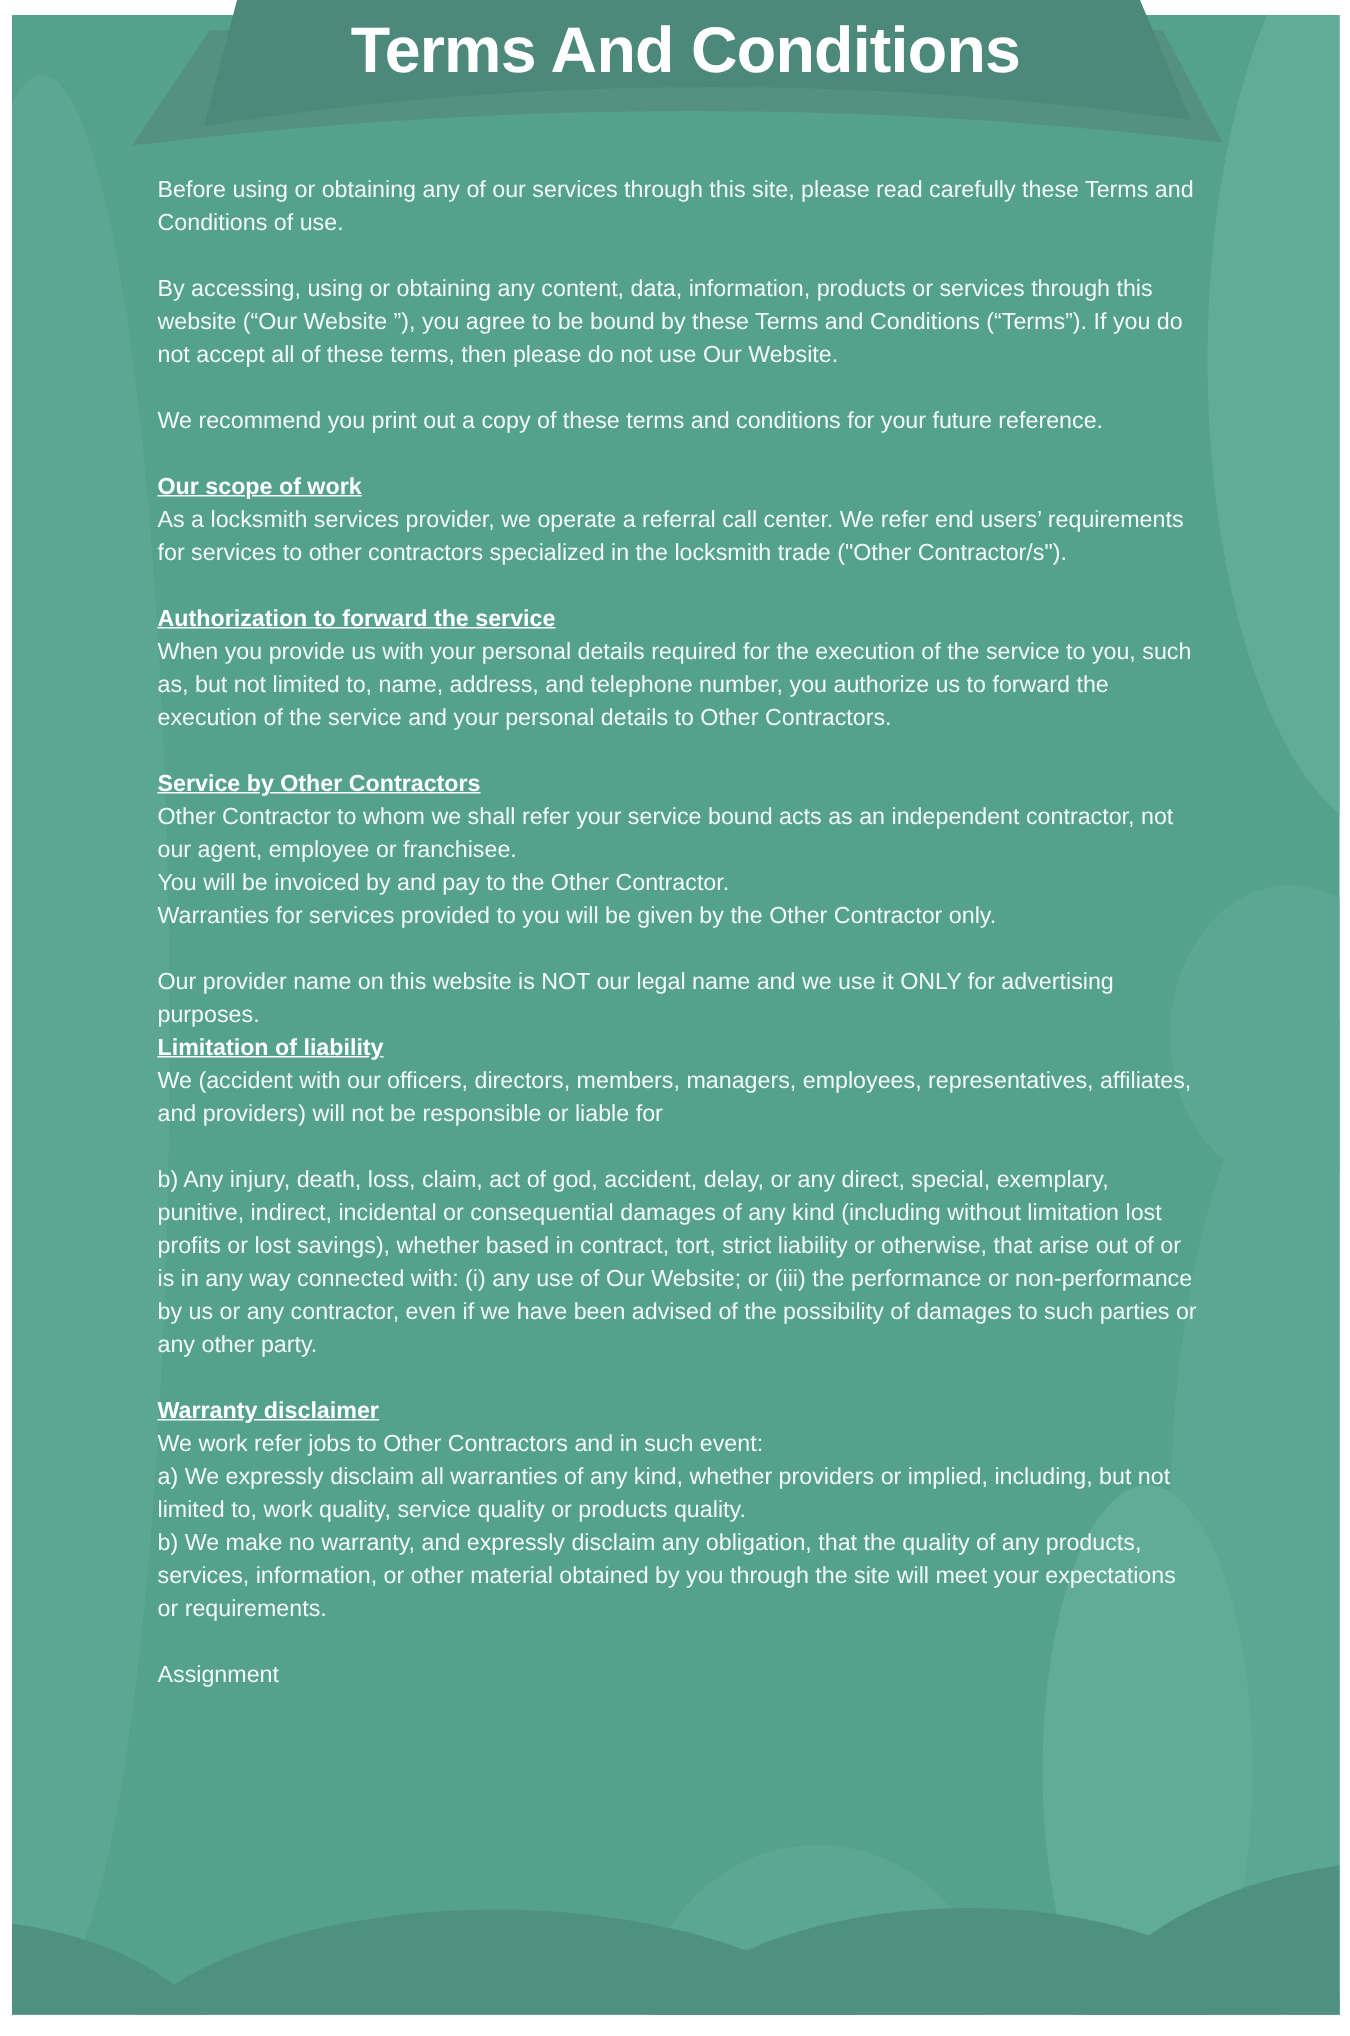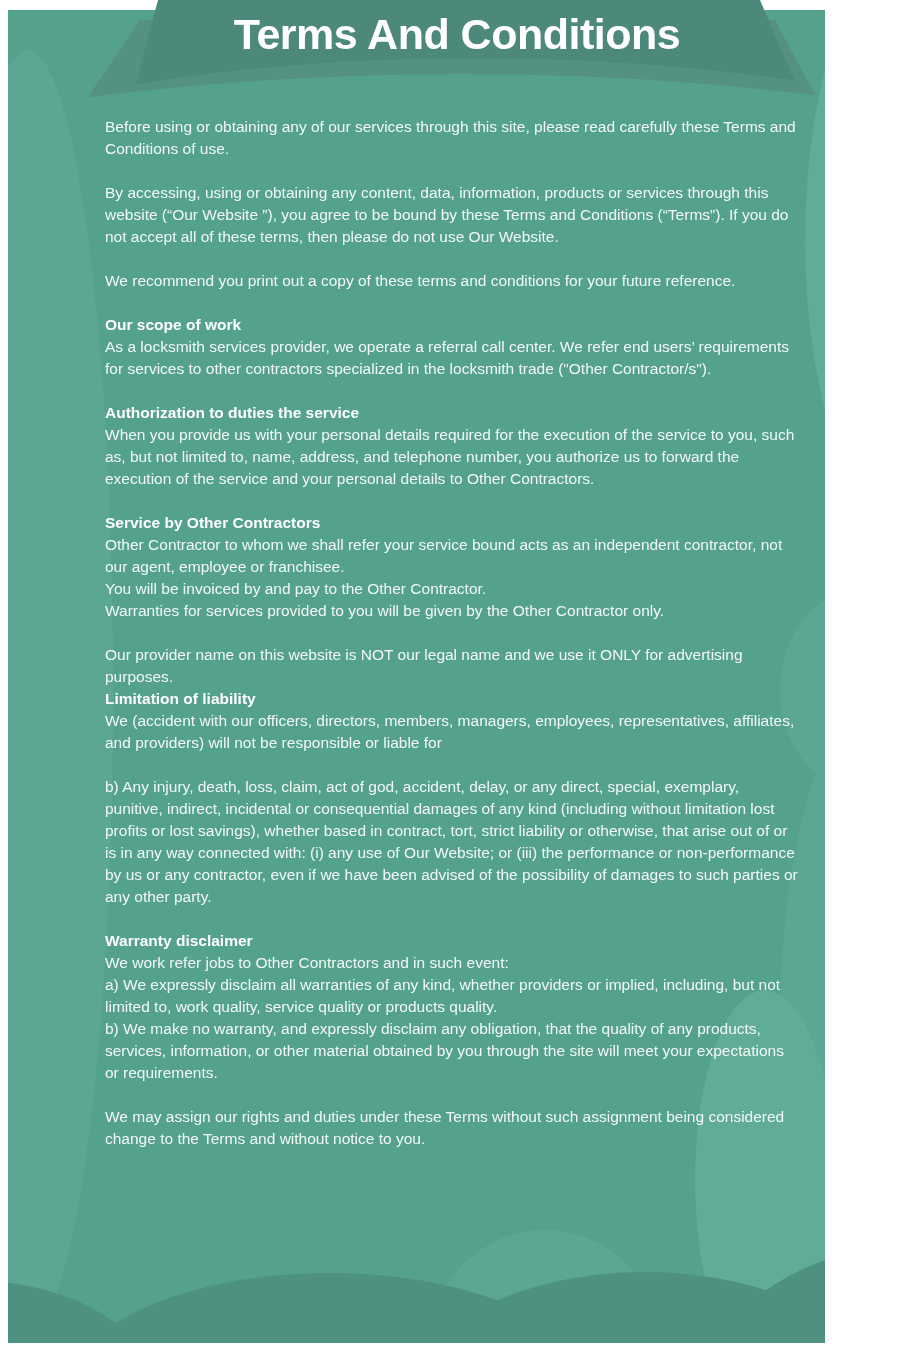--- a/index.html
+++ b/index.html
@@ -3,21 +3,21 @@
 <meta charset="utf-8">
 <style>
   html,body { margin:0; padding:0; }
   body {
     width:900px; height:1357px;
     background: var(--page-frame, #ffffff);
     font-family: "Liberation Sans", sans-serif;
     position:relative; overflow:hidden;
   }
   .card {
-    position:absolute; left:8px; top:10px; width:817px; height:1333px;
+    position:absolute; left:8px; top:10px; width:885px; height:1333px;
     background: var(--background, #54a18c);
     overflow:hidden;
   }
   .decor { position:absolute; left:-8px; top:-10px; width:900px; height:1357px; display:block; }
   .light  { fill: var(--decoration-light,  #5ca794); }
   .light2 { fill: var(--decoration-light2, #60ac97); }
   .wave   { fill: var(--footer-wave, #4f9180); }
   .ribbon { position:absolute; left:0; top:0; width:900px; height:150px; display:block; }
   .ribbon-back  { fill: var(--banner-back,  #549180); }
   .ribbon-front { fill: var(--banner-front, #4c897b); }
@@ -31,20 +31,21 @@
   .content {
     position:absolute; left:97px; top:106px; width:694px;
     color: var(--text, #f3f9f6);
     font-size:15.5px; line-height:22px;
   }
   .para { margin:0 0 22px; }
   .tight { margin-bottom:0; }
   .heading {
     margin:0; font-size:15.5px; line-height:22px; font-weight:bold;
     color: var(--heading-text, #ffffff);
+    text-decoration: underline;
   }
 </style>
 </head>
 <body>
 
 <div class="card">
 
   <svg class="decor" viewBox="0 0 900 1357" aria-hidden="true">
 
     <ellipse class="light" cx="28" cy="690" rx="85" ry="640"></ellipse>
@@ -64,40 +65,40 @@
   </svg>
 
   <div class="content">
     <p class="para">Before using or obtaining any of our services through this site, please read carefully these Terms and Conditions of use.</p>
     <p class="para">By accessing, using or obtaining any content, data, information, products or services through this website (“Our Website ”), you agree to be bound by these Terms and Conditions (“Terms”). If you do not accept all of these terms, then please do not use Our Website.</p>
     <p class="para">We recommend you print out a copy of these terms and conditions for your future reference.</p>
 
     <h2 class="heading">Our scope of work</h2>
     <p class="para">As a locksmith services provider, we operate a referral call center. We refer end users’ requirements for services to other contractors specialized in the locksmith trade ("Other Contractor/s").</p>
 
-    <h2 class="heading">Authorization to duties the service</h2>
+    <h2 class="heading">Authorization to forward the service</h2>
     <p class="para">When you provide us with your personal details required for the execution of the service to you, such as, but not limited to, name, address, and telephone number, you authorize us to forward the execution of the service and your personal details to Other Contractors.</p>
 
     <h2 class="heading">Service by Other Contractors</h2>
     <p class="para tight">Other Contractor to whom we shall refer your service bound acts as an independent contractor, not our agent, employee or franchisee.</p>
     <p class="para tight">You will be invoiced by and pay to the Other Contractor.</p>
     <p class="para">Warranties for services provided to you will be given by the Other Contractor only.</p>
 
     <p class="para tight">Our provider name on this website is NOT our legal name and we use it ONLY for advertising purposes.</p>
 
     <h2 class="heading">Limitation of liability</h2>
     <p class="para">We (accident with our officers, directors, members, managers, employees, representatives, affiliates, and providers) will not be responsible or liable for</p>
     <p class="para">b) Any injury, death, loss, claim, act of god, accident, delay, or any direct, special, exemplary, punitive, indirect, incidental or consequential damages of any kind (including without limitation lost profits or lost savings), whether based in contract, tort, strict liability or otherwise, that arise out of or is in any way connected with: (i) any use of Our Website; or (iii) the performance or non-performance by us or any contractor, even if we have been advised of the possibility of damages to such parties or any other party.</p>
 
     <h2 class="heading">Warranty disclaimer</h2>
     <p class="para tight">We work refer jobs to Other Contractors and in such event:</p>
     <p class="para tight">a) We expressly disclaim all warranties of any kind, whether providers or implied, including, but not limited to, work quality, service quality or products quality.</p>
     <p class="para">b) We make no warranty, and expressly disclaim any obligation, that the quality of any products, services, information, or other material obtained by you through the site will meet your expectations or requirements.</p>
 
-    <p class="para tight">We may assign our rights and duties under these Terms without such assignment being considered change to the Terms and without notice to you.</p>
+    <p class="para tight">Assignment</p>
   </div>
 
 </div>
 
 <svg class="ribbon" viewBox="0 0 900 150" aria-hidden="true">
   <path class="ribbon-back" d="M 140,20 L 775,20 L 815,95 Q 455,52 88,97 Z"></path>
   <path class="ribbon-front" d="M 158,0 L 760,0 L 794,80 Q 452,34 136,84 Z"></path>
 </svg>
 <div class="banner-title">Terms And Conditions</div>
 

